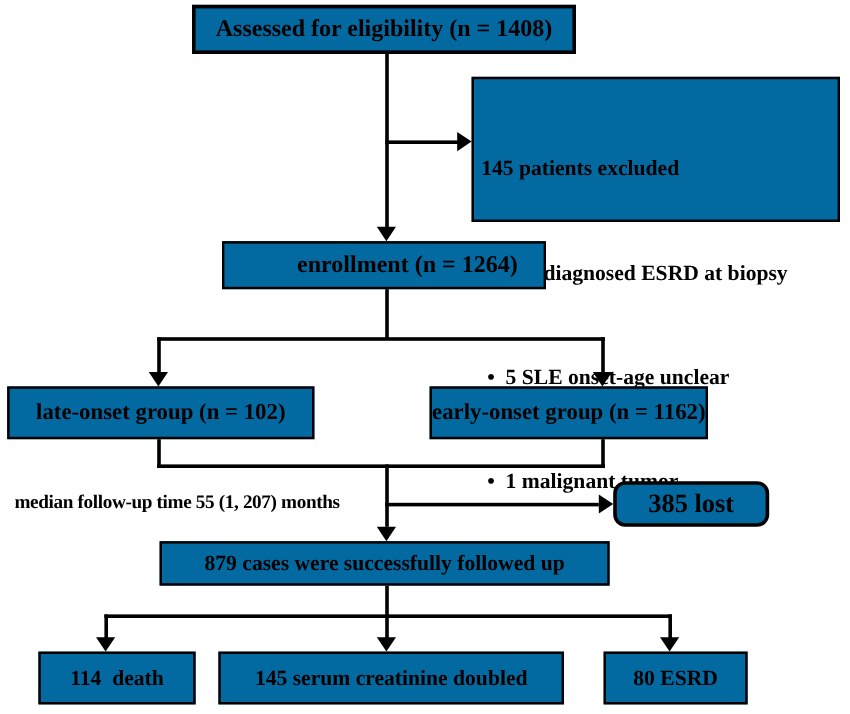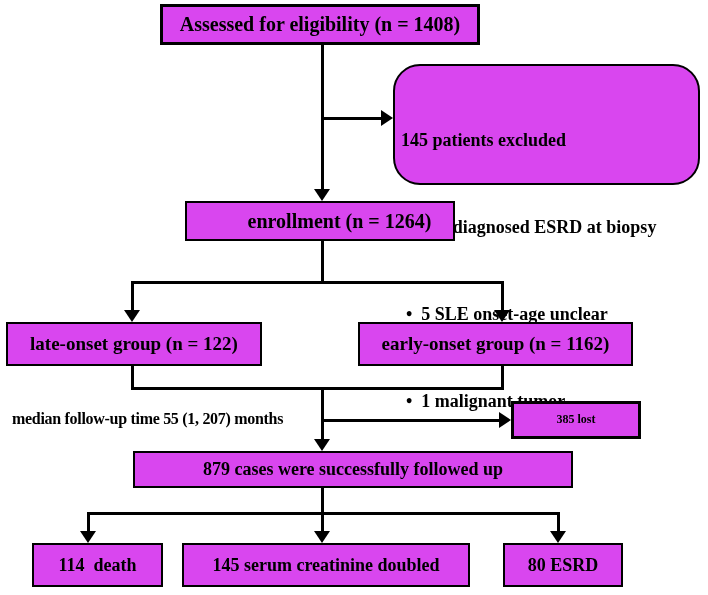--- a/index.html
+++ b/index.html
@@ -8,21 +8,21 @@
     width: 708px;
     height: 595px;
     background: #ffffff;
     font-family: "Liberation Serif", "DejaVu Serif", serif;
     color: #000000;
     overflow: hidden;
   }
   .box {
     position: absolute;
     border: 2px solid #000000;
-    background: #d946ef;
+    background: #0369a1;
     display: flex;
     align-items: center;
     justify-content: center;
     text-align: center;
     font-weight: bold;
     box-sizing: border-box;
     white-space: pre-wrap;
     line-height: 1.15;
   }
   .box.thick { border-width: 3px; }
@@ -60,38 +60,38 @@
     white-space: nowrap;
   }
 </style>
 </head>
 <body>
 
 <div id="canvas">
 
   <div class="box thick" style="left:160px; top:4px; width:320px; height:41px; font-size:20px;">Assessed for eligibility (n = 1408)</div>
 
-  <div class="box" id="excluded-box" style="left:393px; top:64px; width:307px; height:121px;border-radius:27px;">
+  <div class="box" id="excluded-box" style="left:393px; top:64px; width:307px; height:121px;">
     <div class="exc-title">145 patients excluded</div>
     <div class="exc-item">135 diagnosed ESRD at biopsy</div>
     <div class="exc-item">5 SLE onset-age unclear</div>
     <div class="exc-item">1 malignant tumor</div>
   </div>
 
   <div class="box" style="left:185px; top:201px; width:270px; height:40px; font-size:20px;padding-left:39px;">enrollment (n = 1264)</div>
 
-  <div class="box" style="left:6px; top:322px; width:256px; height:44px; font-size:19px;">late-onset group (n = 122)</div>
+  <div class="box" style="left:6px; top:322px; width:256px; height:44px; font-size:19px;">late-onset group (n = 102)</div>
 
-  <div class="box" style="left:358px; top:322px; width:275px; height:44px; font-size:19px;">early-onset group (n = 1162)</div>
+  <div class="box" style="left:358px; top:322px; width:232px; height:44px; font-size:19px;">early-onset group (n = 1162)</div>
 
   <div class="note" style="left:12px; top:410px;">median follow-up time 55 (1, 207) months</div>
 
-  <div class="box thick" style="left:511px; top:401px; width:130px; height:38px; font-size:12px;">385 lost</div>
+  <div class="box thick" style="left:511px; top:401px; width:130px; height:38px; font-size:22px;border-radius:10px;">385 lost</div>
 
-  <div class="box" style="left:133px; top:451px; width:440px; height:37px; font-size:18px;">879 cases were successfully followed up</div>
+  <div class="box" style="left:133px; top:451px; width:375px; height:37px; font-size:18px;">879 cases were successfully followed up</div>
 
   <div class="box" style="left:32px; top:543px; width:131px; height:44px; font-size:18px;">114  death</div>
 
   <div class="box" style="left:182px; top:543px; width:288px; height:44px; font-size:18px;">145 serum creatinine doubled</div>
 
   <div class="box" style="left:503px; top:543px; width:120px; height:44px; font-size:18px;">80 ESRD</div>
 
   <div class="vline" style="left:321px; top:45px; height:145px;"></div>
   <div class="arr-down" style="left:314px; top:189px;"></div>
   <div class="hline" style="left:321px; top:117px; width:62px;"></div>

